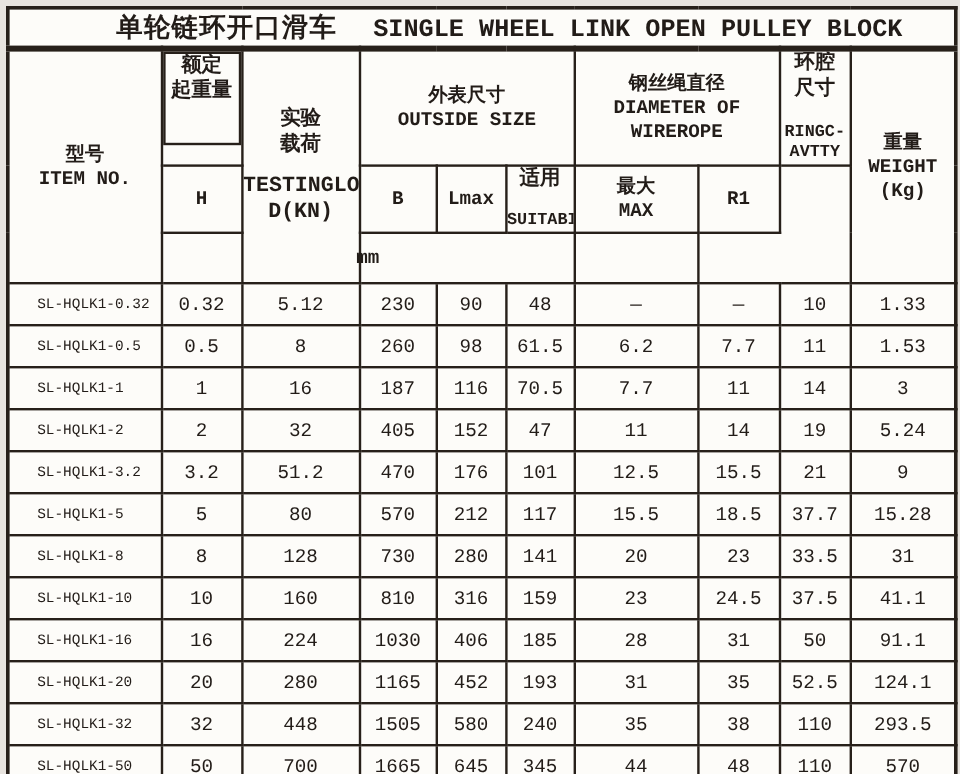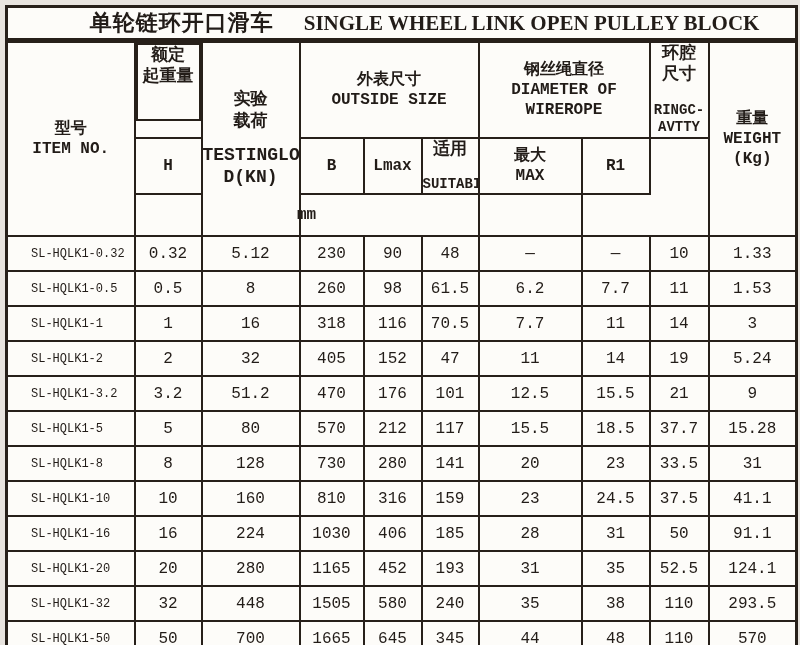--- a/index.html
+++ b/index.html
@@ -29,21 +29,21 @@
     overflow:hidden;
   }
   .pre{white-space:pre-line;line-height:1.25;}
   
   .title-row th{
     height:29px;
     border-bottom:5px solid #27201a;
     font-weight:bold;
   }
   .t-zh{font-size:22px;font-family:"Liberation Sans",sans-serif;letter-spacing:1px;margin-left:46px;}
-  .t-en{font-size:21px;font-family:Liberation Serif, serif;margin-left:30px;letter-spacing:0px;}
+  .t-en{font-size:21px;font-family:Liberation Mono, monospace;margin-left:30px;letter-spacing:0px;}
   
   thead th{font-weight:bold;font-size:16px;}
   .hra>th{height:74px;}
   .hrb>th{height:46px;}
   .hrc>th{height:40px;font-size:16px;}
   .zh{display:block;font-size:17px;}
   .en-sm{display:block;font-size:18px;margin-top:12px;}
   .en-tight{display:block;font-size:14px;margin-top:16px;}
   
   tbody td{height:33px;font-size:16px;}
@@ -137,21 +137,21 @@
         <td>61.5</td>
         <td>6.2</td>
         <td>7.7</td>
         <td>11</td>
         <td>1.53</td>
       </tr>
       <tr>
         <td class="c1">SL-HQLK1-1</td>
         <td>1</td>
         <td>16</td>
-        <td>318</td>
+        <td>187</td>
         <td>116</td>
         <td>70.5</td>
         <td>7.7</td>
         <td>11</td>
         <td>14</td>
         <td>3</td>
       </tr>
       <tr>
         <td class="c1">SL-HQLK1-2</td>
         <td>2</td>

